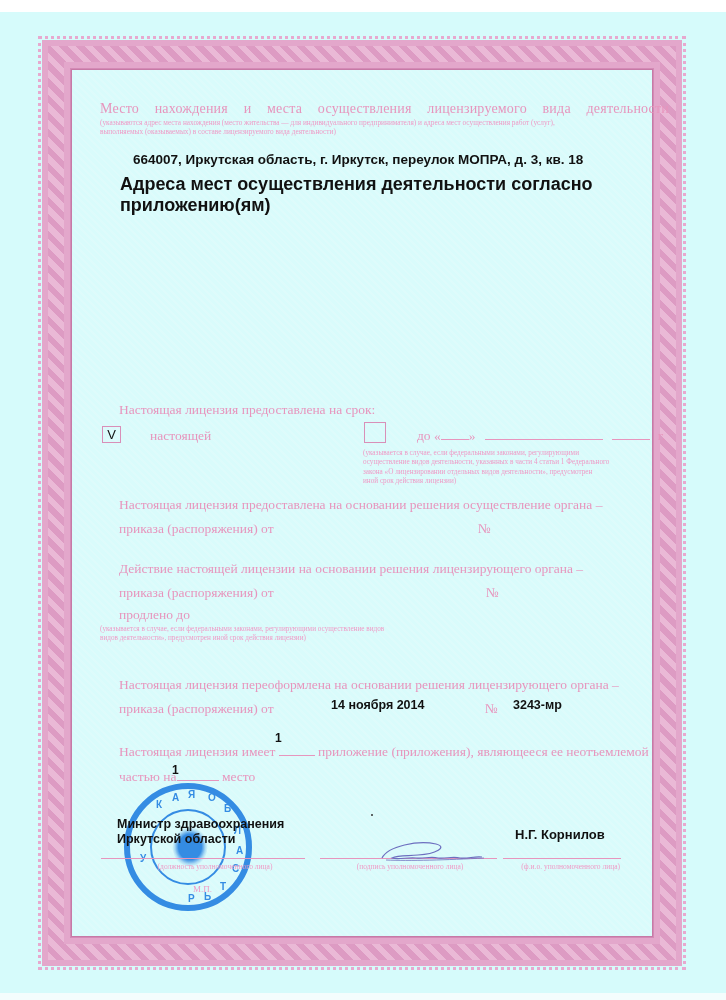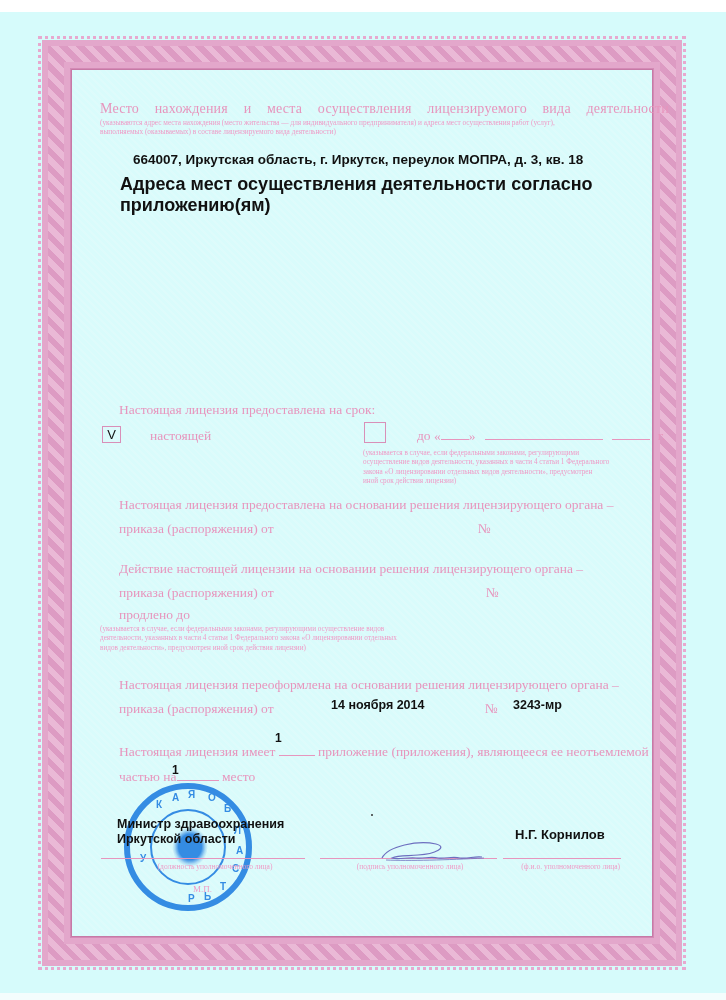--- a/index.html
+++ b/index.html
@@ -125,31 +125,30 @@
   <span class="underline-blank" style="width:38px; margin-left:6px;"></span>
   <span style="margin-left:4px;">г.</span>
 </div>
 <div class="abs pink-small" style="left:363px; top:449px; width:268px; font-size:7.2px; line-height:9.3px; white-space:nowrap;">
   <div>(указывается в случае, если федеральными законами, регулирующими</div>
   <div>осуществление видов деятельности, указанных в части 4 статьи 1 Федерального</div>
   <div>закона «О лицензировании отдельных видов деятельности», предусмотрен</div>
   <div>иной срок действия лицензии)</div>
 </div>
 
-<div class="abs label" style="left:100px; top:497px; white-space:nowrap;">Настоящая лицензия предоставлена на основании решения лицензирующего органа –</div>
+<div class="abs label" style="left:100px; top:497px; white-space:nowrap;">Настоящая лицензия предоставлена на основании решения осуществление органа –</div>
 <div class="abs label" style="left:100px; top:521px;">приказа (распоряжения)  от</div>
 <div class="abs label" style="left:459px; top:521px;">№</div>
 
 <div class="abs label" style="left:100px; top:561px; white-space:nowrap;">Действие настоящей лицензии на основании решения лицензирующего органа –</div>
 <div class="abs label" style="left:100px; top:585px;">приказа (распоряжения)  от</div>
 <div class="abs label" style="left:467px; top:585px;">№</div>
 <div class="abs label" style="left:100px; top:607px;">продлено до</div>
 <div class="abs pink-small" style="left:100px; top:625px; width:350px; font-size:7.2px; line-height:9.3px; white-space:nowrap;">
   <div>(указывается в случае, если федеральными законами, регулирующими осуществление видов</div>
-  <div>деятельности, указанных в части 4 статьи 1 Федерального закона «О лицензировании отдельных</div>
   <div>видов деятельности», предусмотрен иной срок действия лицензии)</div>
 </div>
 
 <div class="abs label" style="left:100px; top:677px; white-space:nowrap;">Настоящая лицензия переоформлена на основании решения лицензирующего органа –</div>
 <div class="abs label" style="left:100px; top:701px;">приказа (распоряжения)  от</div>
 <div class="abs bold-black" style="left:331px; top:698px; font-size:12.5px;">14 ноября 2014</div>
 <div class="abs label" style="left:466px; top:701px;">№</div>
 <div class="abs bold-black" style="left:513px; top:698px; font-size:12.5px;">3243-мр</div>
 
 <div class="abs bold-black" style="left:275px; top:731px; font-size:12px;">1</div>

